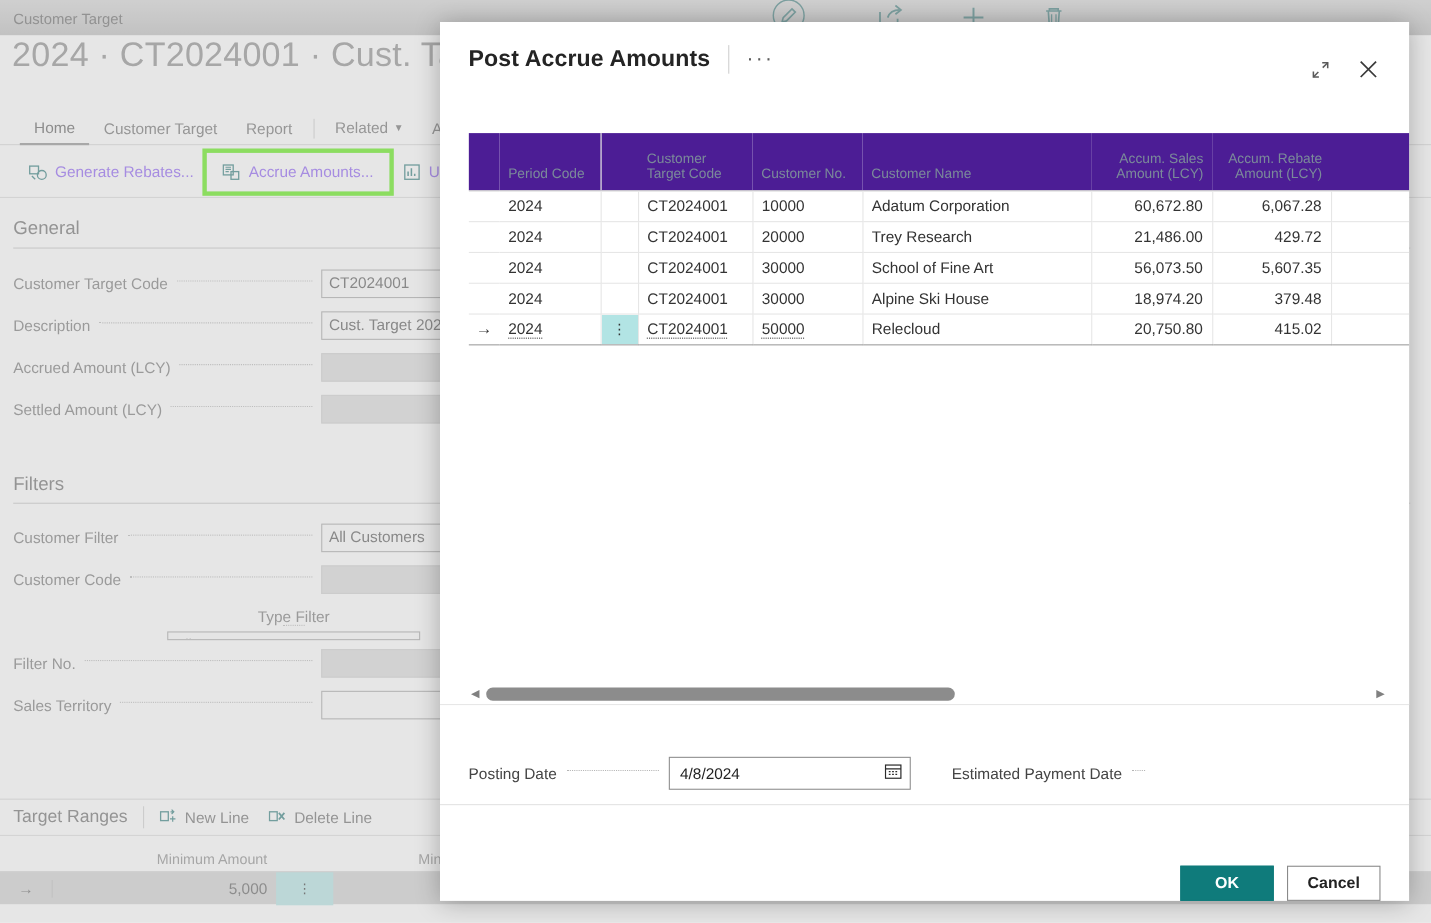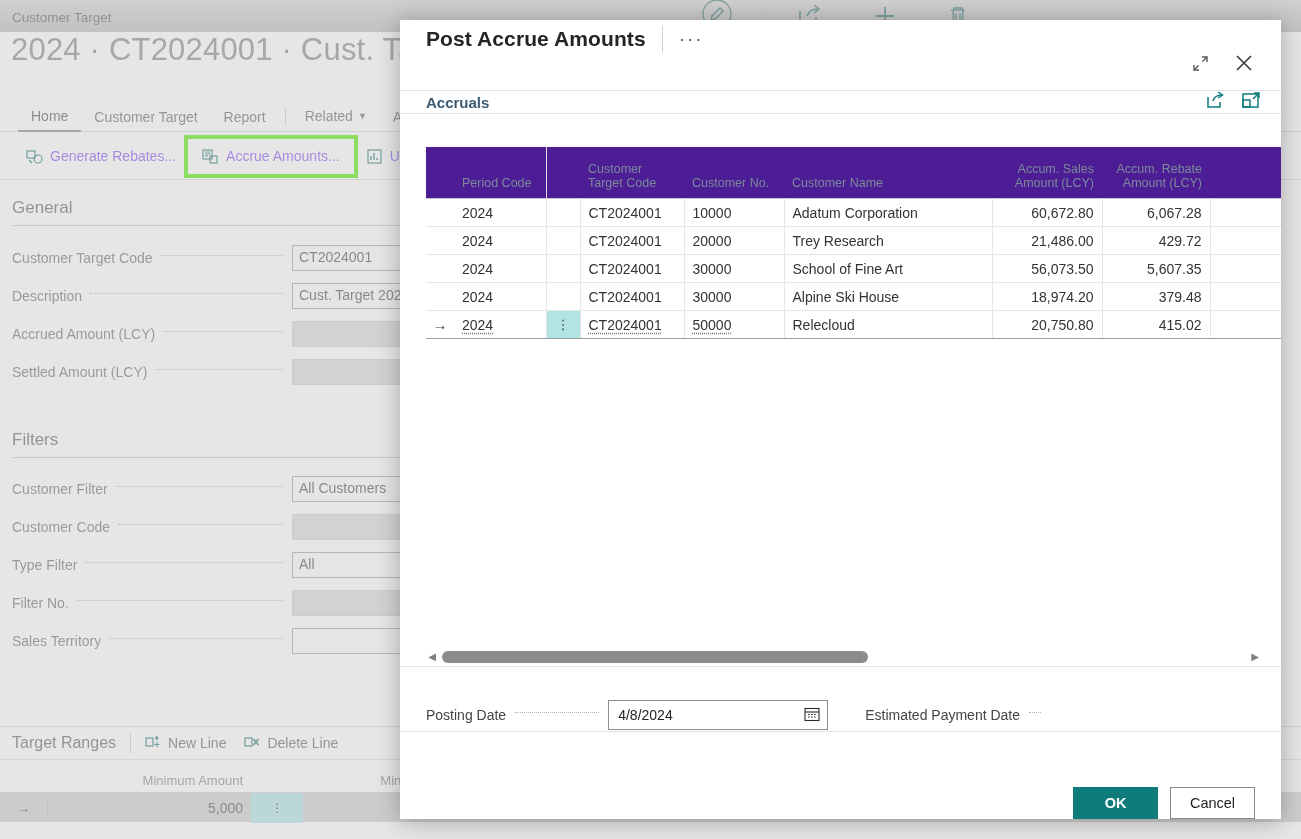--- a/index.html
+++ b/index.html
@@ -180,21 +180,21 @@
     height:30px; border:1px solid #8f8f8f; background:#fff;
     display:flex; align-items:center; justify-content:space-between;
     padding: 0 7px 0 9px; font-size:14px; color:#222;
   }
 
   .dlg-foot { flex:1; display:flex; align-items:flex-start; justify-content:flex-end;
               padding: 22px 26px 0 12px; gap: 12px; }
   .btn { height:32px; min-width:85px; font-size:14.5px; font-weight:600;
          display:flex; align-items:center; justify-content:center; cursor:pointer; }
   .btn-ok { background:#0f7b7b; color:#fff; border:1px solid #0f7b7b; width:85px;}
-  .btn-cancel { background:#fff; color:#222; border:1px solid #8a8a8a; width:85px; font-weight:400;}
+  .btn-cancel { background:#fff; color:#222; border:1px solid #8a8a8a; width:85px; font-weight:700;}
 </style>
 </head>
 <body>
 
 <div id="bg-page">
 
   <div class="bg-topbar"></div>
   <div class="bg-topicons">
     <span>
       <svg width="48" height="32" viewBox="0 0 48 32">
@@ -296,21 +296,21 @@
   <div class="frow" style="left:12px; top:476px; width:510px;">
     <span class="flabel">Customer Filter</span>
     <span class="fdots"></span>
     <span class="fbox">All Customers</span>
   </div>
   <div class="frow" style="left:12px; top:514px; width:510px;">
     <span class="flabel">Customer Code</span>
     <span class="fdots"></span>
     <span class="fbox readonly"></span>
   </div>
-  <div class="frow" style="left:12px; top:552px; width:510px;">
+  <div class="frow" style="left:12px; top:552px; width:510px;flex-direction:column;">
     <span class="flabel">Type Filter</span>
     <span class="fdots"></span>
     <span class="fbox">All</span>
   </div>
   <div class="frow" style="left:12px; top:628px; width:510px;">
     <span class="flabel">Sales Territory</span>
     <span class="fdots"></span>
     <span class="fbox"></span>
   </div>
   <div class="frow" style="left:12px; top:590px; width:510px;">
@@ -376,39 +376,20 @@
           </svg>
       </span>
       <span class="hicon">
         <svg width="22" height="22" viewBox="0 0 22 22">
             <path d="M4 4 L18 18 M18 4 L4 18" stroke="#3a3a3a" stroke-width="1.6"></path>
           </svg>
       </span>
     </span>
   </div>
 
-  <div class="sub-head">
-    <span class="sub-title">Accruals</span>
-    <span class="sub-icons">
-      <span>
-        <svg width="20" height="19" viewBox="0 0 20 19">
-            <path d="M3 6 v10 h12 v-5" fill="none" stroke="#0f7b7b" stroke-width="1.5"></path>
-            <path d="M8 10 c1.5-5 5.5-6 9-6" fill="none" stroke="#0f7b7b" stroke-width="1.5"></path>
-            <path d="M13 1 l4.5 3 -4.5 3" fill="none" stroke="#0f7b7b" stroke-width="1.5"></path>
-          </svg>
-      </span>
-      <span>
-        <svg width="20" height="19" viewBox="0 0 20 19">
-            <rect x="2" y="3" width="15" height="13" fill="none" stroke="#0f7b7b" stroke-width="1.5"></rect>
-            <rect x="2" y="9" width="7" height="7" fill="none" stroke="#0f7b7b" stroke-width="1.5"></rect>
-            <path d="M12 8 L18 2 M13 2 h5 v5" fill="none" stroke="#0f7b7b" stroke-width="1.5"></path>
-          </svg>
-      </span>
-    </span>
-  </div>
 
   <div class="grid-wrap">
     <div class="grid-scroll">
       <table class="grid">
         <colgroup>
           <col style="width:28px">
             <col style="width:92px">
             <col style="width:34px">
           <col style="width:104px">
             <col style="width:100px">

